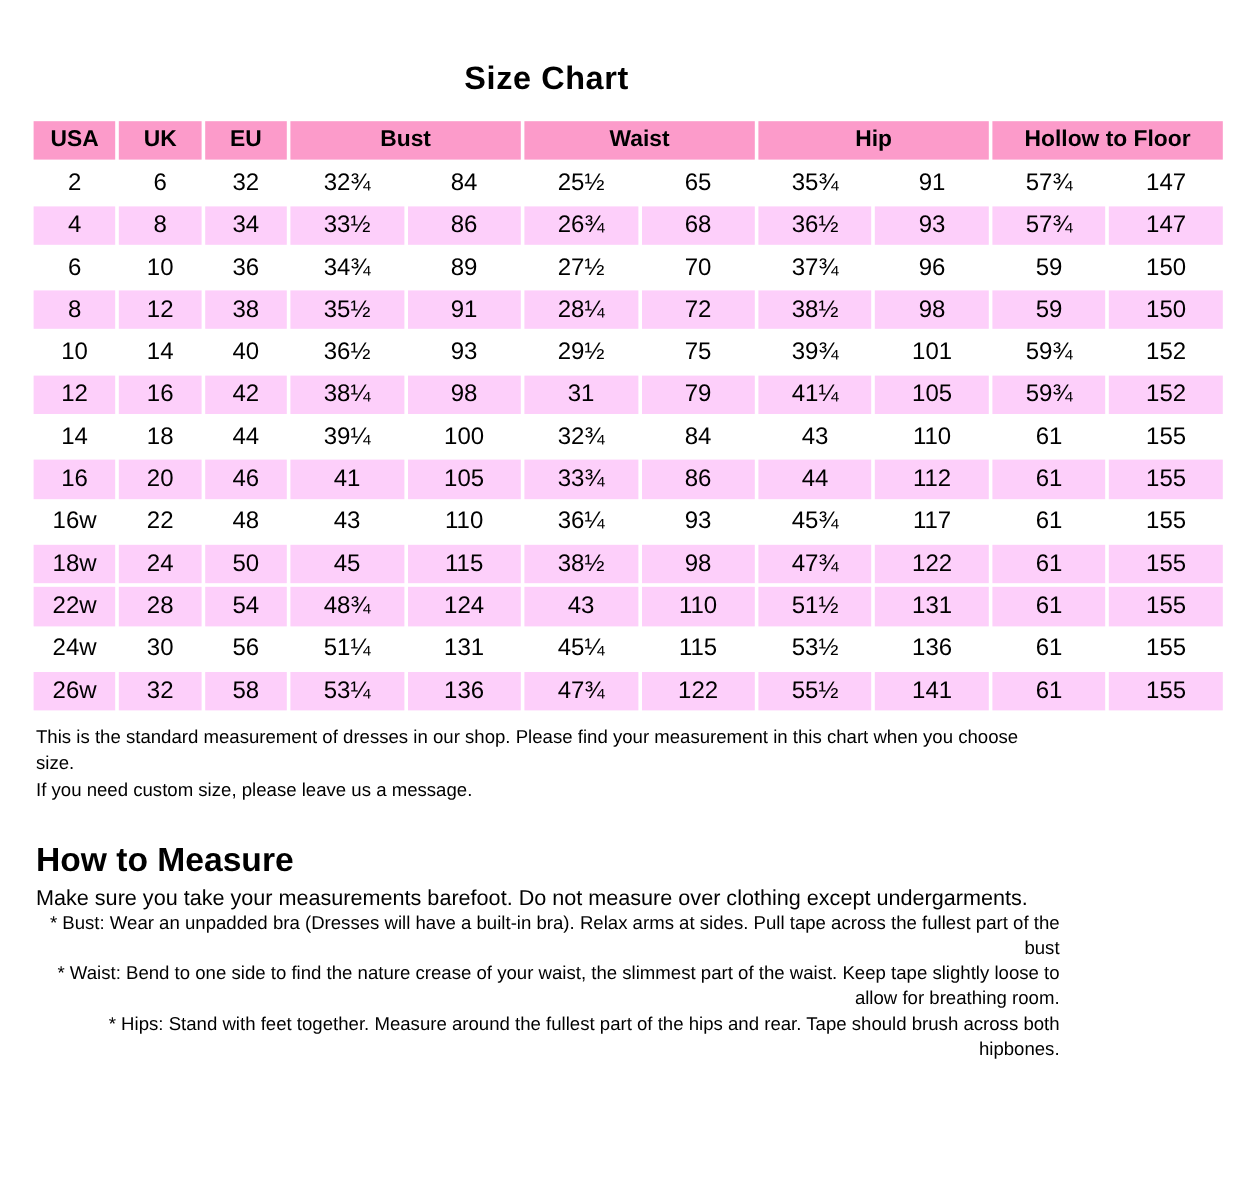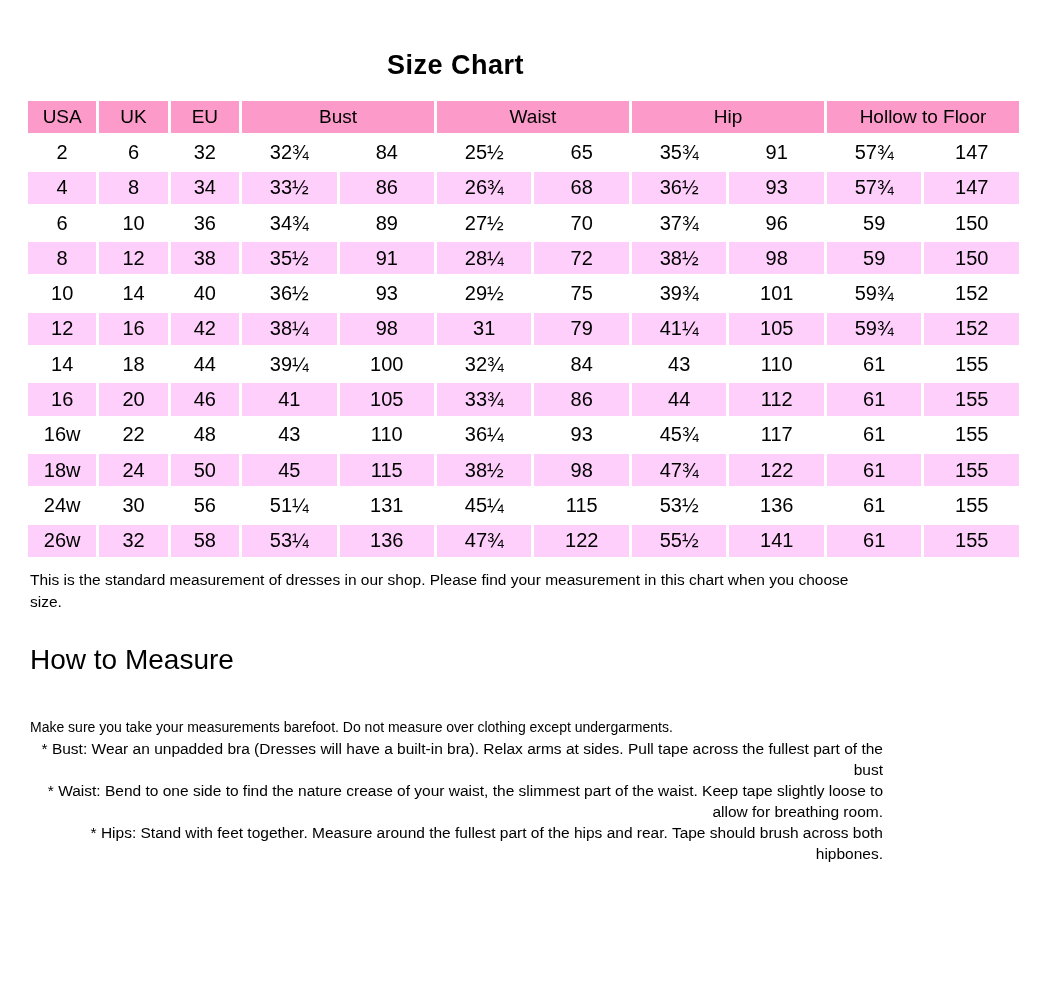--- a/index.html
+++ b/index.html
@@ -42,49 +42,48 @@
     height: 32.3px;
     padding: 0;
     text-align: center;
     vertical-align: middle;
     overflow: hidden;
     white-space: nowrap;
   }
   table.size-chart th {
     background: var(--header-pink, #fc9bca);
     font-size: 19px;
-    font-weight: normal;
+    font-weight: bold;
   }
   table.size-chart tbody td {
     background: var(--row-white, #ffffff);
     font-size: 20px;
     font-weight: normal;
   }
   table.size-chart tbody tr.alt td {
     background: var(--row-pink, #fdcffa);
   }
   .notes {
     margin-top: 9px;
     font-size: 15.5px;
     line-height: 22px;
     padding-left: 2px;
   }
   .htm-heading {
     font-size: 28px;
-    font-weight: normal;
+    font-weight: bold;
     margin: 0;
     padding-top: 31px;
     padding-bottom: 5px;
     padding-left: 2px;
   }
   .htm-intro {
-    font-size: 14px;
+    font-size: 18px;
     line-height: 21px;
     padding-left: 2px;
-    margin-top: 36px;
   }
   .htm-bullets {
     padding-left: 2px;
   }
   .htm-bullet {
     font-size: 15.5px;
     line-height: 21px;
     padding-left: 14px;
     text-indent: -14px;
     max-width: 978px;
@@ -247,20 +246,33 @@
           <td>50</td>
           <td>45</td>
           <td>115</td>
           <td>38½</td>
           <td>98</td>
           <td>47¾</td>
           <td>122</td>
           <td>61</td>
           <td>155</td>
         </tr>
+        <tr class="alt">
+          <td>22w</td>
+          <td>28</td>
+          <td>54</td>
+          <td>48¾</td>
+          <td>124</td>
+          <td>43</td>
+          <td>110</td>
+          <td>51½</td>
+          <td>131</td>
+          <td>61</td>
+          <td>155</td>
+        </tr>
         <tr>
           <td>24w</td>
           <td>30</td>
           <td>56</td>
           <td>51¼</td>
           <td>131</td>
           <td>45¼</td>
           <td>115</td>
           <td>53½</td>
           <td>136</td>
@@ -278,20 +290,21 @@
           <td>55½</td>
           <td>141</td>
           <td>61</td>
           <td>155</td>
         </tr>
       </tbody>
   </table>
 
   <div class="notes">
     <div>This is the standard measurement of dresses in our shop. Please find your measurement in this chart when you choose size.</div>
+    <div>If you need custom size, please leave us a message.</div>
   </div>
 
   <h2 class="htm-heading">How to Measure</h2>
 
   <div class="htm-intro">Make sure you take your measurements barefoot. Do not measure over clothing except undergarments.</div>
 
   <div class="htm-bullets" id="htm-bullets">
       <div class="htm-bullet">* Bust: Wear an unpadded bra (Dresses will have a built-in bra). Relax arms at sides. Pull tape across the fullest part of the bust</div>
       <div class="htm-bullet">* Waist: Bend to one side to find the nature crease of your waist, the slimmest part of the waist. Keep tape slightly loose to allow for breathing room.</div>
       <div class="htm-bullet">* Hips: Stand with feet together. Measure around the fullest part of the hips and rear. Tape should brush across both hipbones.</div>

